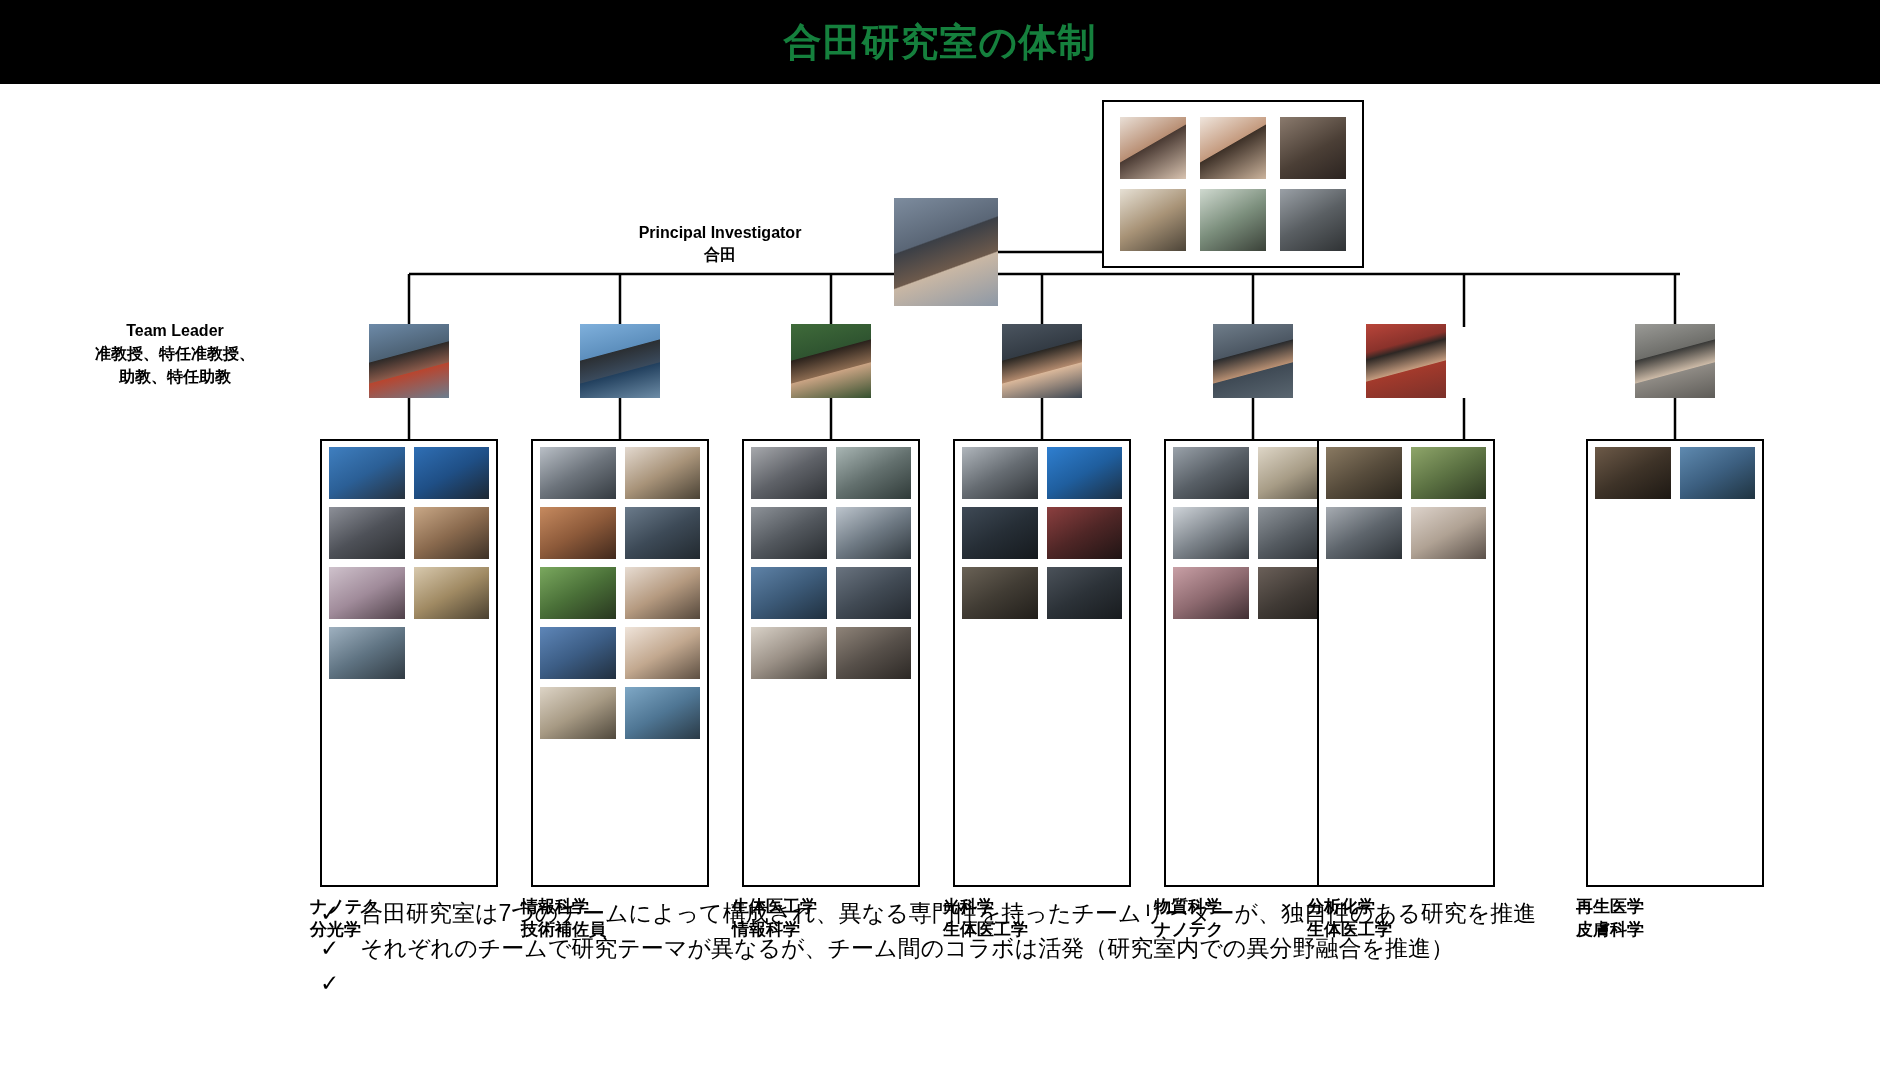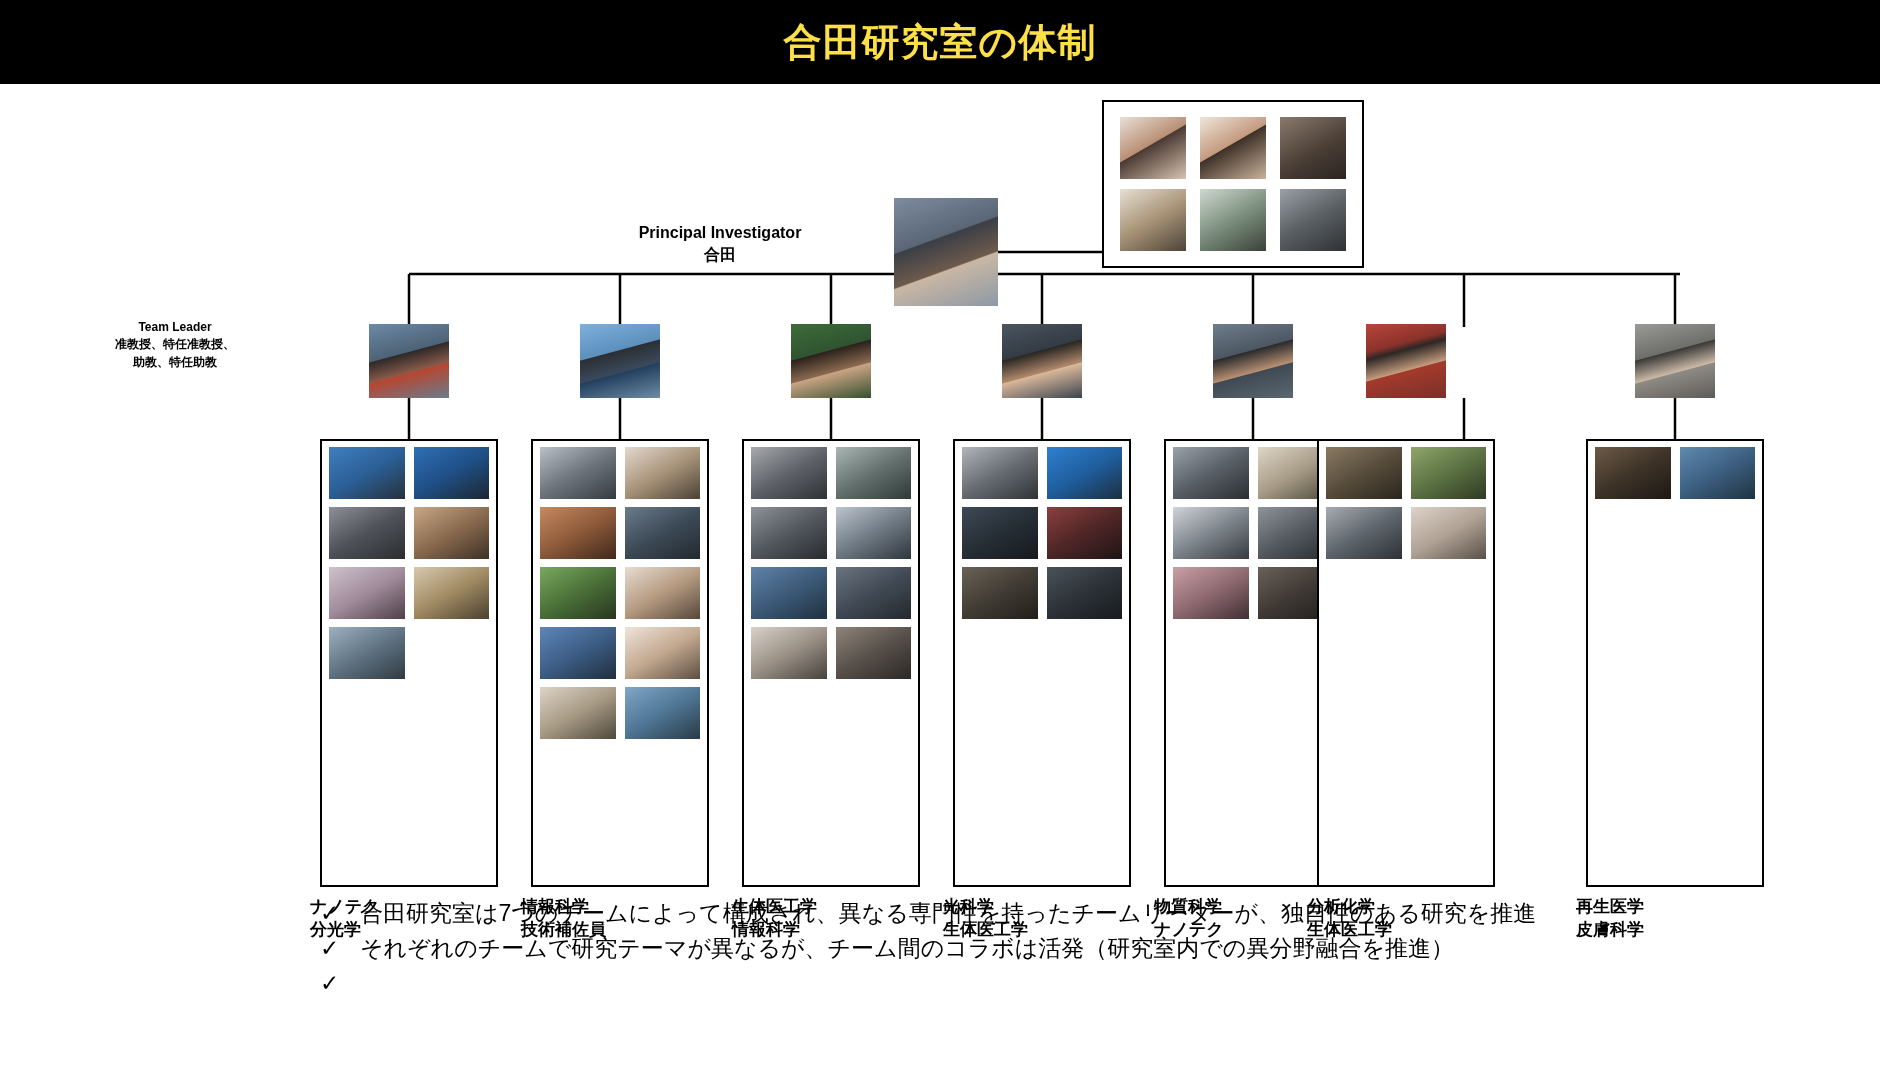--- a/index.html
+++ b/index.html
@@ -12,21 +12,21 @@
     overflow: hidden;
     position: relative;
   }
 
   
   #title-bar {
     position: absolute; left: 0; top: 0; width: 1880px; height: 84px;
     background: #000; display: flex; align-items: center; justify-content: center;
   }
   #title-bar .title-text {
-    color: #fde047; font-size: 38px; font-weight: bold; letter-spacing: 1px;
+    color: #15803d; font-size: 38px; font-weight: bold; letter-spacing: 1px;
   }
 
   
   #chart {
     position: absolute; left: 0; top: 84px; width: 1880px; height: 800px;
   }
   #lines { position: absolute; left: 0; top: 0; width: 1880px; height: 800px; }
 
   
   .photo {
@@ -57,21 +57,21 @@
     column-gap: 14px; row-gap: 10px; justify-content: center; align-content: center;
   }
   #assistants-label {
     position: absolute; left: 1378px; top: 48px; width: 260px;
     text-align: center; font-size: 16px; font-weight: bold; line-height: 1.4;
   }
 
   
   #leader-label {
     position: absolute; left: 60px; top: 235px; width: 230px;
-    text-align: center; font-size: 12px; font-weight: bold; line-height: 1.45;
+    text-align: center; font-size: 16px; font-weight: bold; line-height: 1.45;
   }
   #member-label {
     position: absolute; left: 60px; top: 465px; width: 230px;
     text-align: center; font-size: 16px; font-weight: bold; line-height: 1.45;
   }
 
   
   .team { position: absolute; top: 0; height: 800px; }
   .leader-photo {
     position: absolute; top: 240px; width: 80px; height: 74px; left: 50%;

